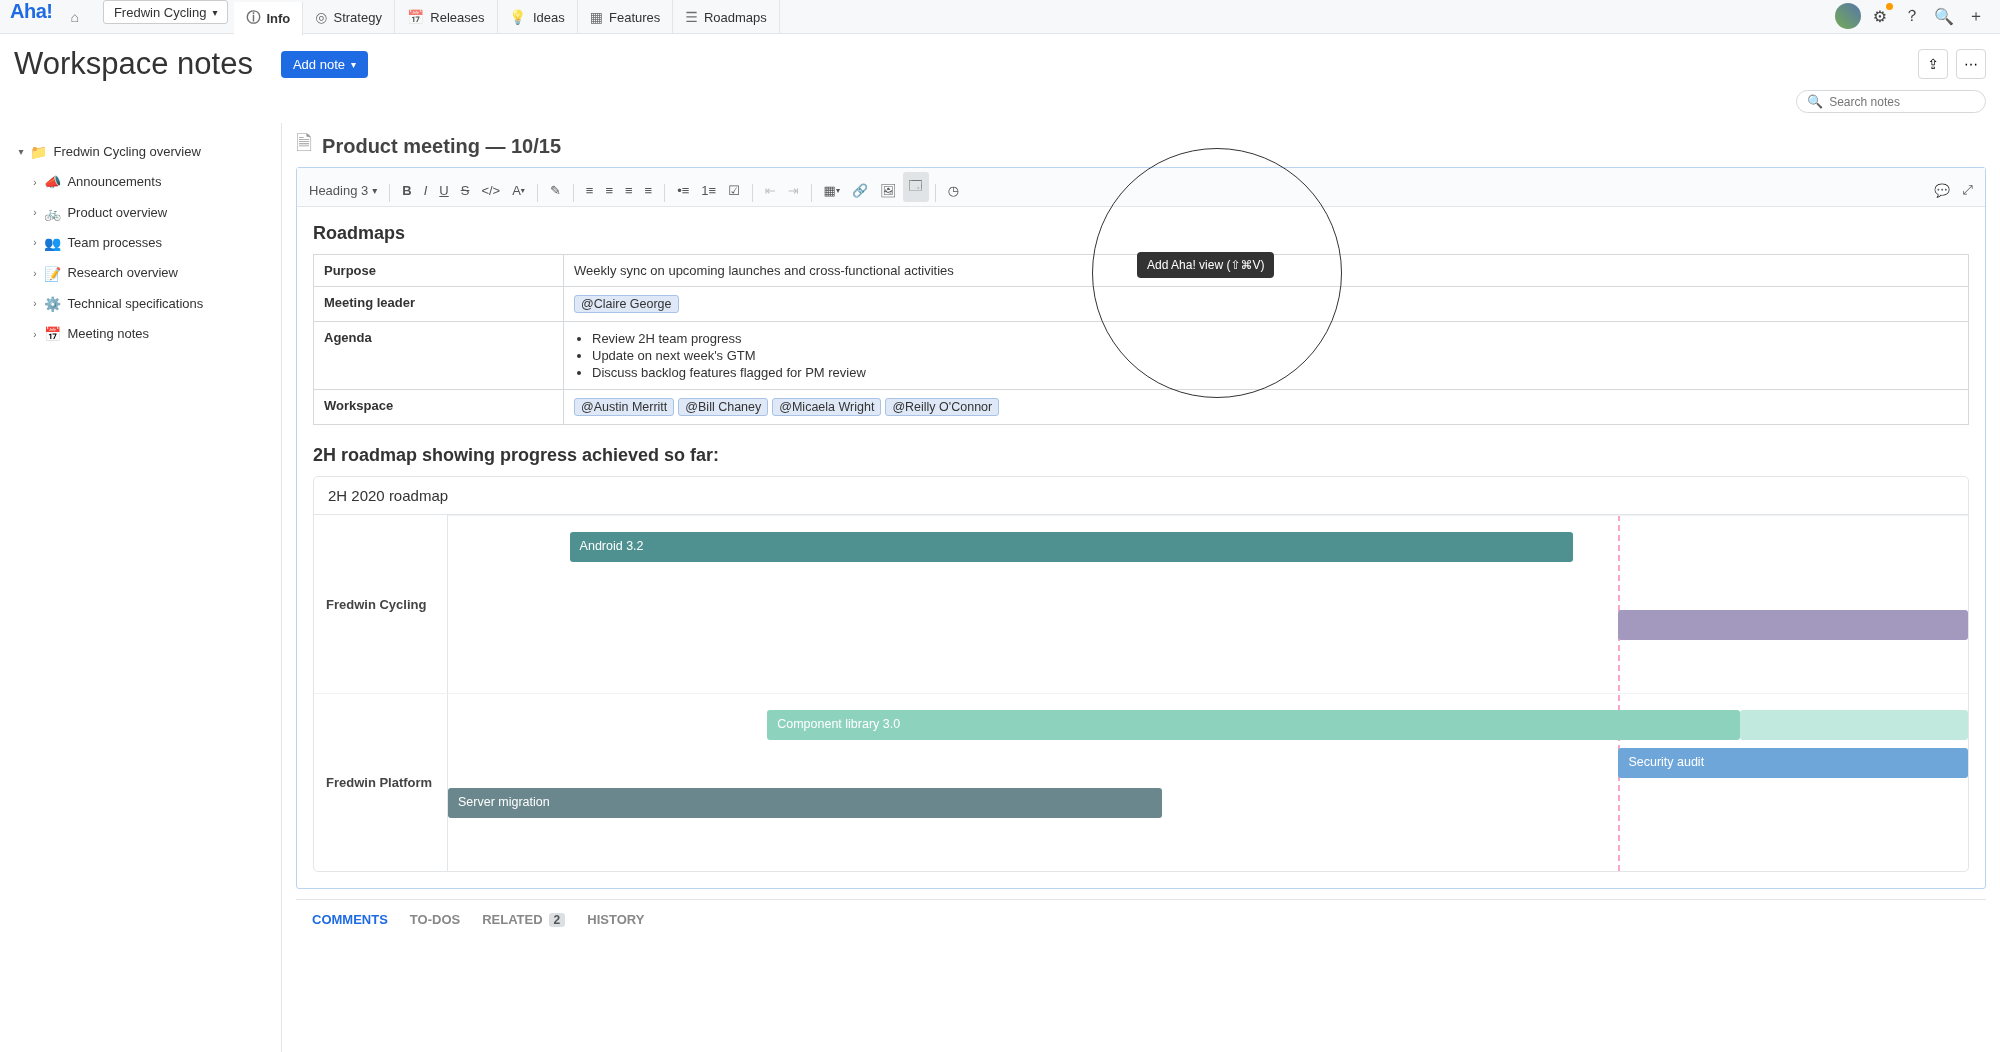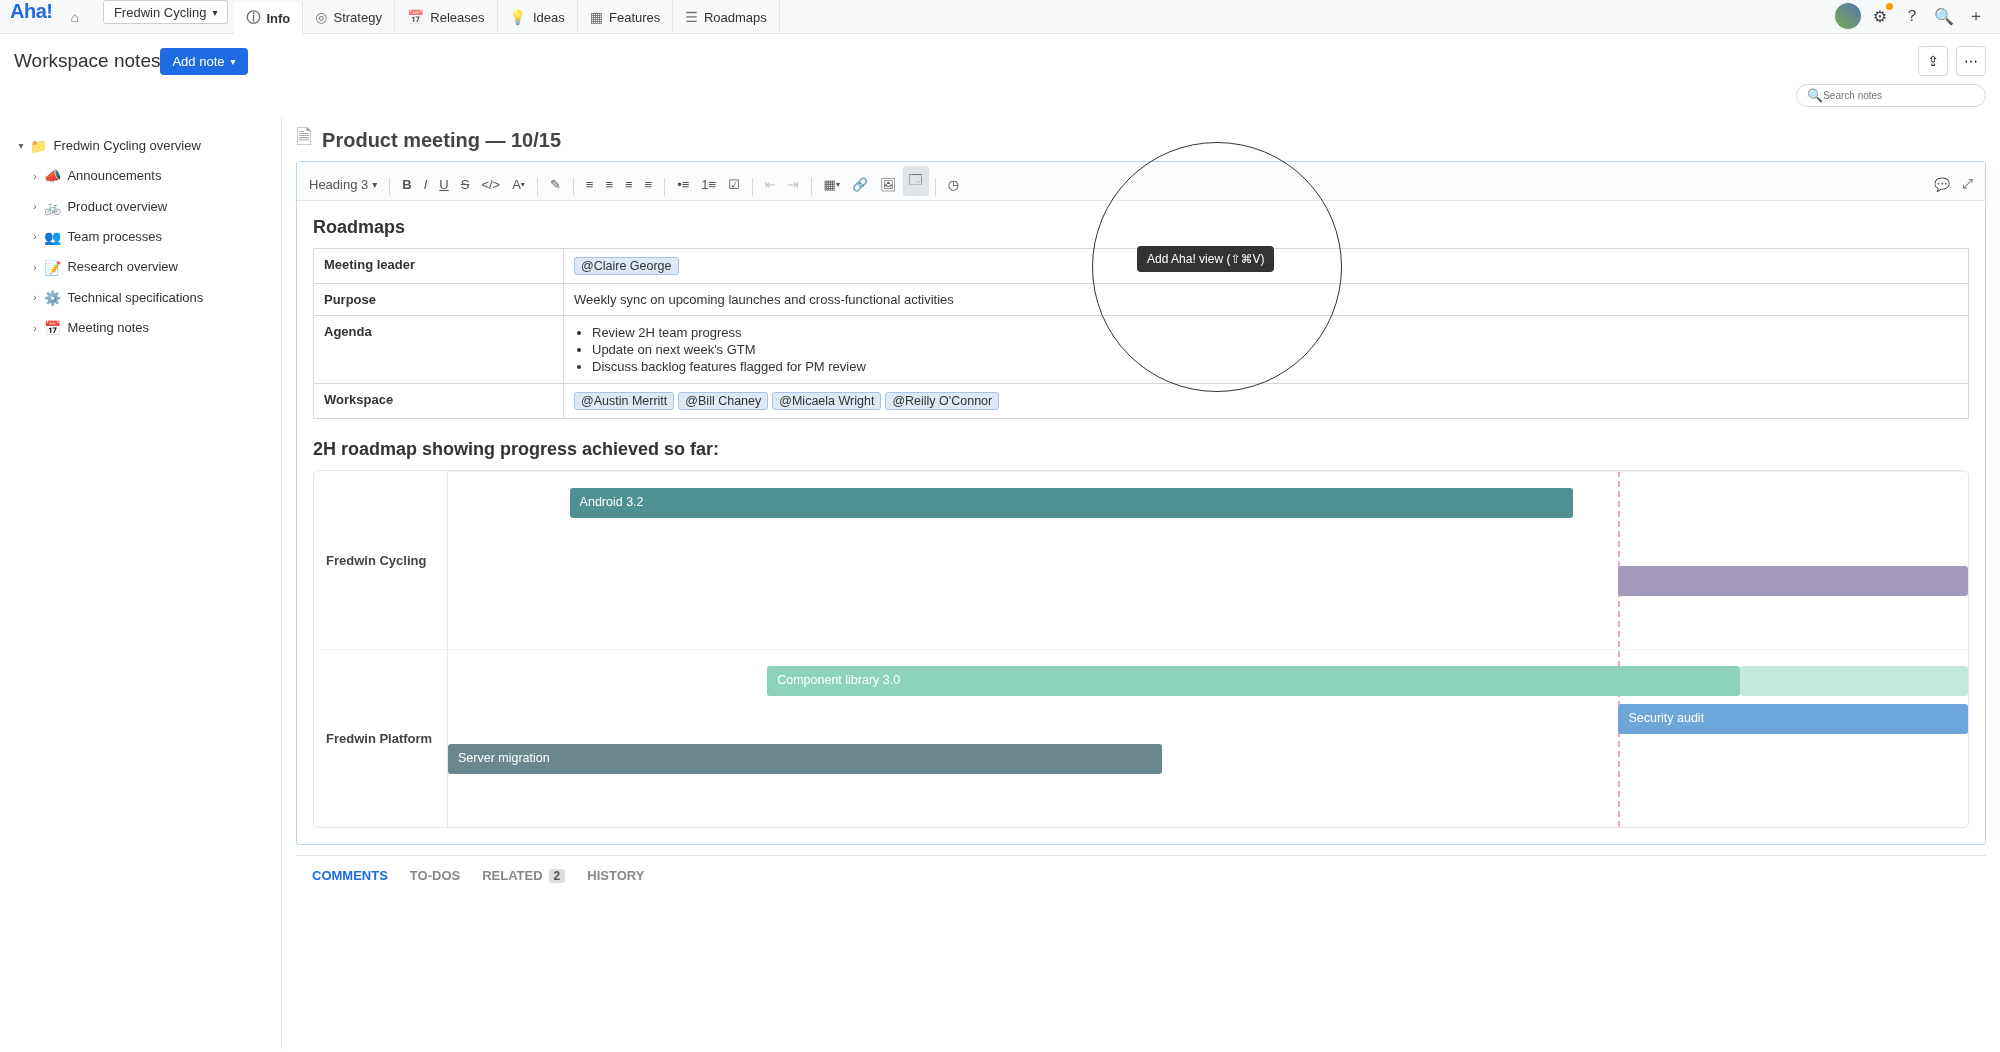--- a/index.html
+++ b/index.html
@@ -9,30 +9,30 @@
 .nav-btn { display: inline-flex; align-items: center; padding: 0 12px; height: 34px; cursor: pointer; color: #333; font-size: 13px; border-right: 1px solid #e3e6e8; }
 .nav-btn.active { background: #fff; border-bottom: 1px solid #fff; margin-bottom: -1px; font-weight: 600; }
 .nav-btn .icon { margin-right: 6px; opacity: .7; font-size: 14px; }
 .nav-spacer { flex: 1; }
 .nav-icon { width: 32px; height: 32px; display: inline-flex; align-items: center; justify-content: center; cursor: pointer; font-size: 16px; color: #444; position: relative; }
 .avatar { width: 26px; height: 26px; border-radius: 50%; background: linear-gradient(45deg,#7a5,#57a); display: inline-block; }
 .notif-dot { position: absolute; top: 3px; right: 3px; width: 7px; height: 7px; border-radius: 50%; background: #f90; }
 .workspace-select { display: inline-flex; align-items: center; padding: 4px 10px; border: 1px solid #ccc; border-radius: 3px; background: #fff; margin: 0 6px; cursor: pointer; height: 24px; }
 
 .subheader { display: flex; align-items: center; padding: 12px 14px 6px; }
-.subheader h1 { font-size: 19px; font-weight: 400; color: #333; margin-right: 0; }
+.subheader h1 { font-size: 31px; font-weight: 400; color: #333; margin-right: 28px; }
 .btn-primary { background: #1e6be3; color: #fff; border: none; border-radius: 4px; padding: 6px 12px; cursor: pointer; font-size: 13px; display: inline-flex; align-items: center; }
 .btn-primary::after { content: "▾"; margin-left: 6px; font-size: 10px; }
 .subheader-spacer { flex: 1; }
 .subheader-actions { display: flex; gap: 8px; }
 .icon-btn { width: 30px; height: 30px; border: 1px solid #d6d9db; border-radius: 4px; background: #fff; cursor: pointer; display: inline-flex; align-items: center; justify-content: center; font-size: 14px; }
 
 .search-row { display: flex; justify-content: flex-end; padding: 2px 14px 10px; }
 .search-box { display: flex; align-items: center; border: 1px solid #d6d9db; border-radius: 14px; padding: 3px 10px; width: 190px; color: #888; }
-.search-box input { border: none; outline: none; font-size: 10px; flex: 1; background: transparent; }
+.search-box input { border: none; outline: none; font-size: 12px; flex: 1; margin-left: 6px; background: transparent; }
 
 .content { display: flex; height: calc(100vh - 120px); }
 .sidebar { width: 282px; border-right: 1px solid #e3e6e8; padding: 14px 10px; overflow-y: auto; }
 .tree-item { display: flex; align-items: center; padding: 4px 4px; cursor: pointer; font-size: 13px; color: #333; line-height: 1.6; }
 .tree-item .chev { width: 14px; font-size: 10px; color: #666; text-align: center; }
 .tree-item .emoji { margin: 0 6px 0 2px; font-size: 14px; }
 .tree-child { margin-left: 14px; }
 
 .main { flex: 1; overflow-y: auto; padding: 0 14px; position: relative; }
 .doc-title-row { display: flex; align-items: center; margin-top: 6px; }
@@ -221,26 +221,26 @@
         <span class="toolbar-spacer"></span>
         <span class="tool">💬</span>
         <span class="tool">⤢</span>
       </div>
 
       <div class="doc-body">
         <h3>Roadmaps</h3>
         <table class="meta-table">
           <tbody>
               <tr>
+            <td>Purpose</td>
+            <td>Weekly sync on upcoming launches and cross-functional activities</td>
+          </tr>
+          <tr>
             <td>Meeting leader</td>
             <td><span class="mention">@Claire George</span></td>
-          </tr>
-          <tr>
-            <td>Purpose</td>
-            <td>Weekly sync on upcoming launches and cross-functional activities</td>
           </tr>
           <tr>
             <td>Agenda</td>
             <td>
                   <ul id="agenda-list">
                     <li>Review 2H team progress</li>
                     <li>Update on next week's GTM</li>
                     <li>Discuss backlog features flagged for PM review</li>
                   </ul>
                 </td>
@@ -248,20 +248,21 @@
           <tr>
             <td>Workspace</td>
             <td id="attendees-cell"><span class="mention">@Austin Merritt</span><span class="mention">@Bill Chaney</span><span class="mention">@Micaela Wright</span><span class="mention">@Reilly O'Connor</span></td>
           </tr>
         </tbody>
           </table>
 
         <div class="section-title">2H roadmap showing progress achieved so far:</div>
 
         <div class="roadmap-card">
+          <div class="roadmap-head">2H 2020 roadmap</div>
           <div class="gantt">
             <div class="gantt-labels" id="gantt-labels">
                 <div class="gantt-label">Fredwin Cycling</div>
                 <div class="gantt-label">Fredwin Platform</div>
               </div>
             <div class="gantt-body" id="gantt-body">
               <div class="now-line"></div>
             <div class="gantt-row-group">
                   <div class="bar teal" style="left: 8%; width: 66%; top: 16px;">Android 3.2</div>
                   <div class="bar purple-light" style="left: 77%; width: 23%; top: 94px;"></div>

